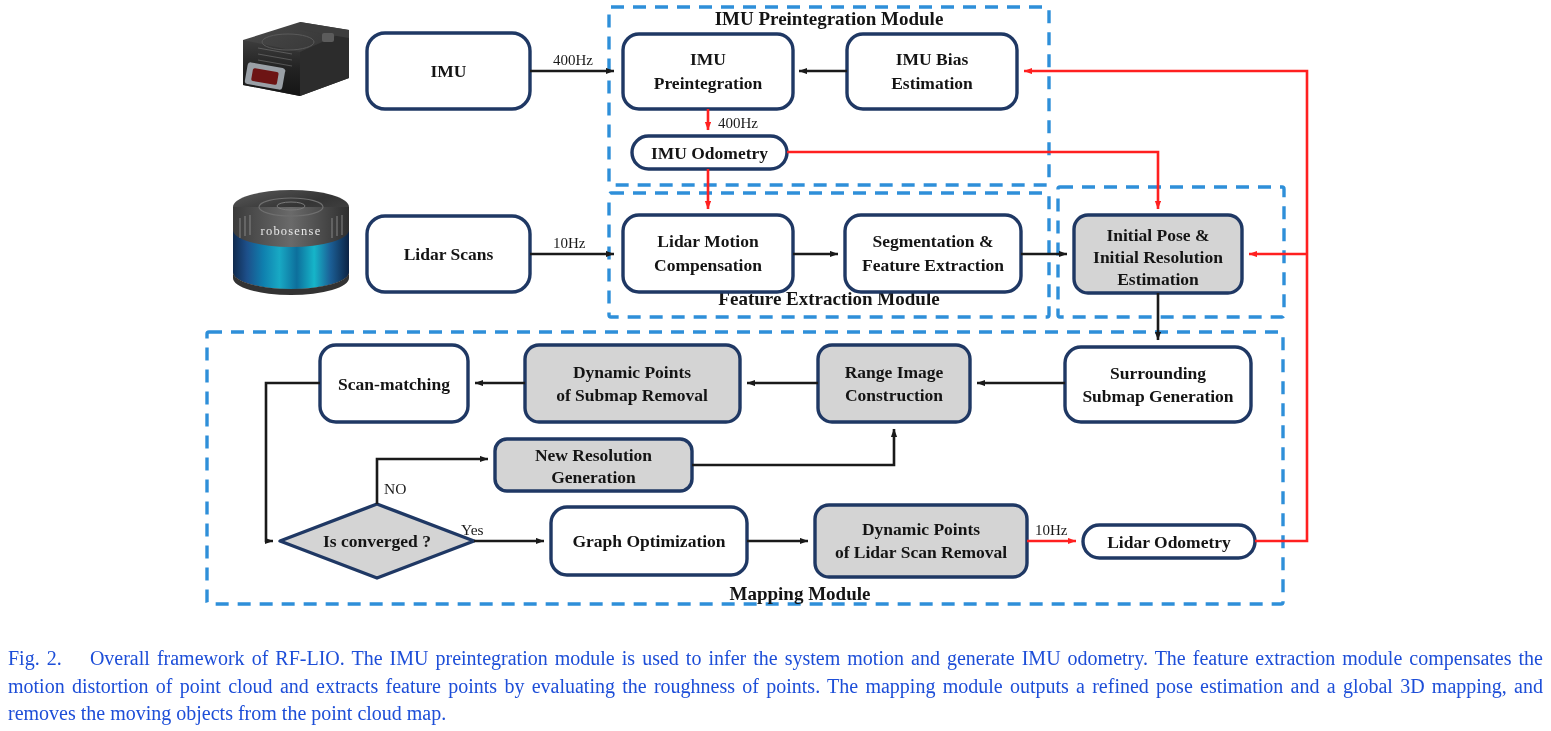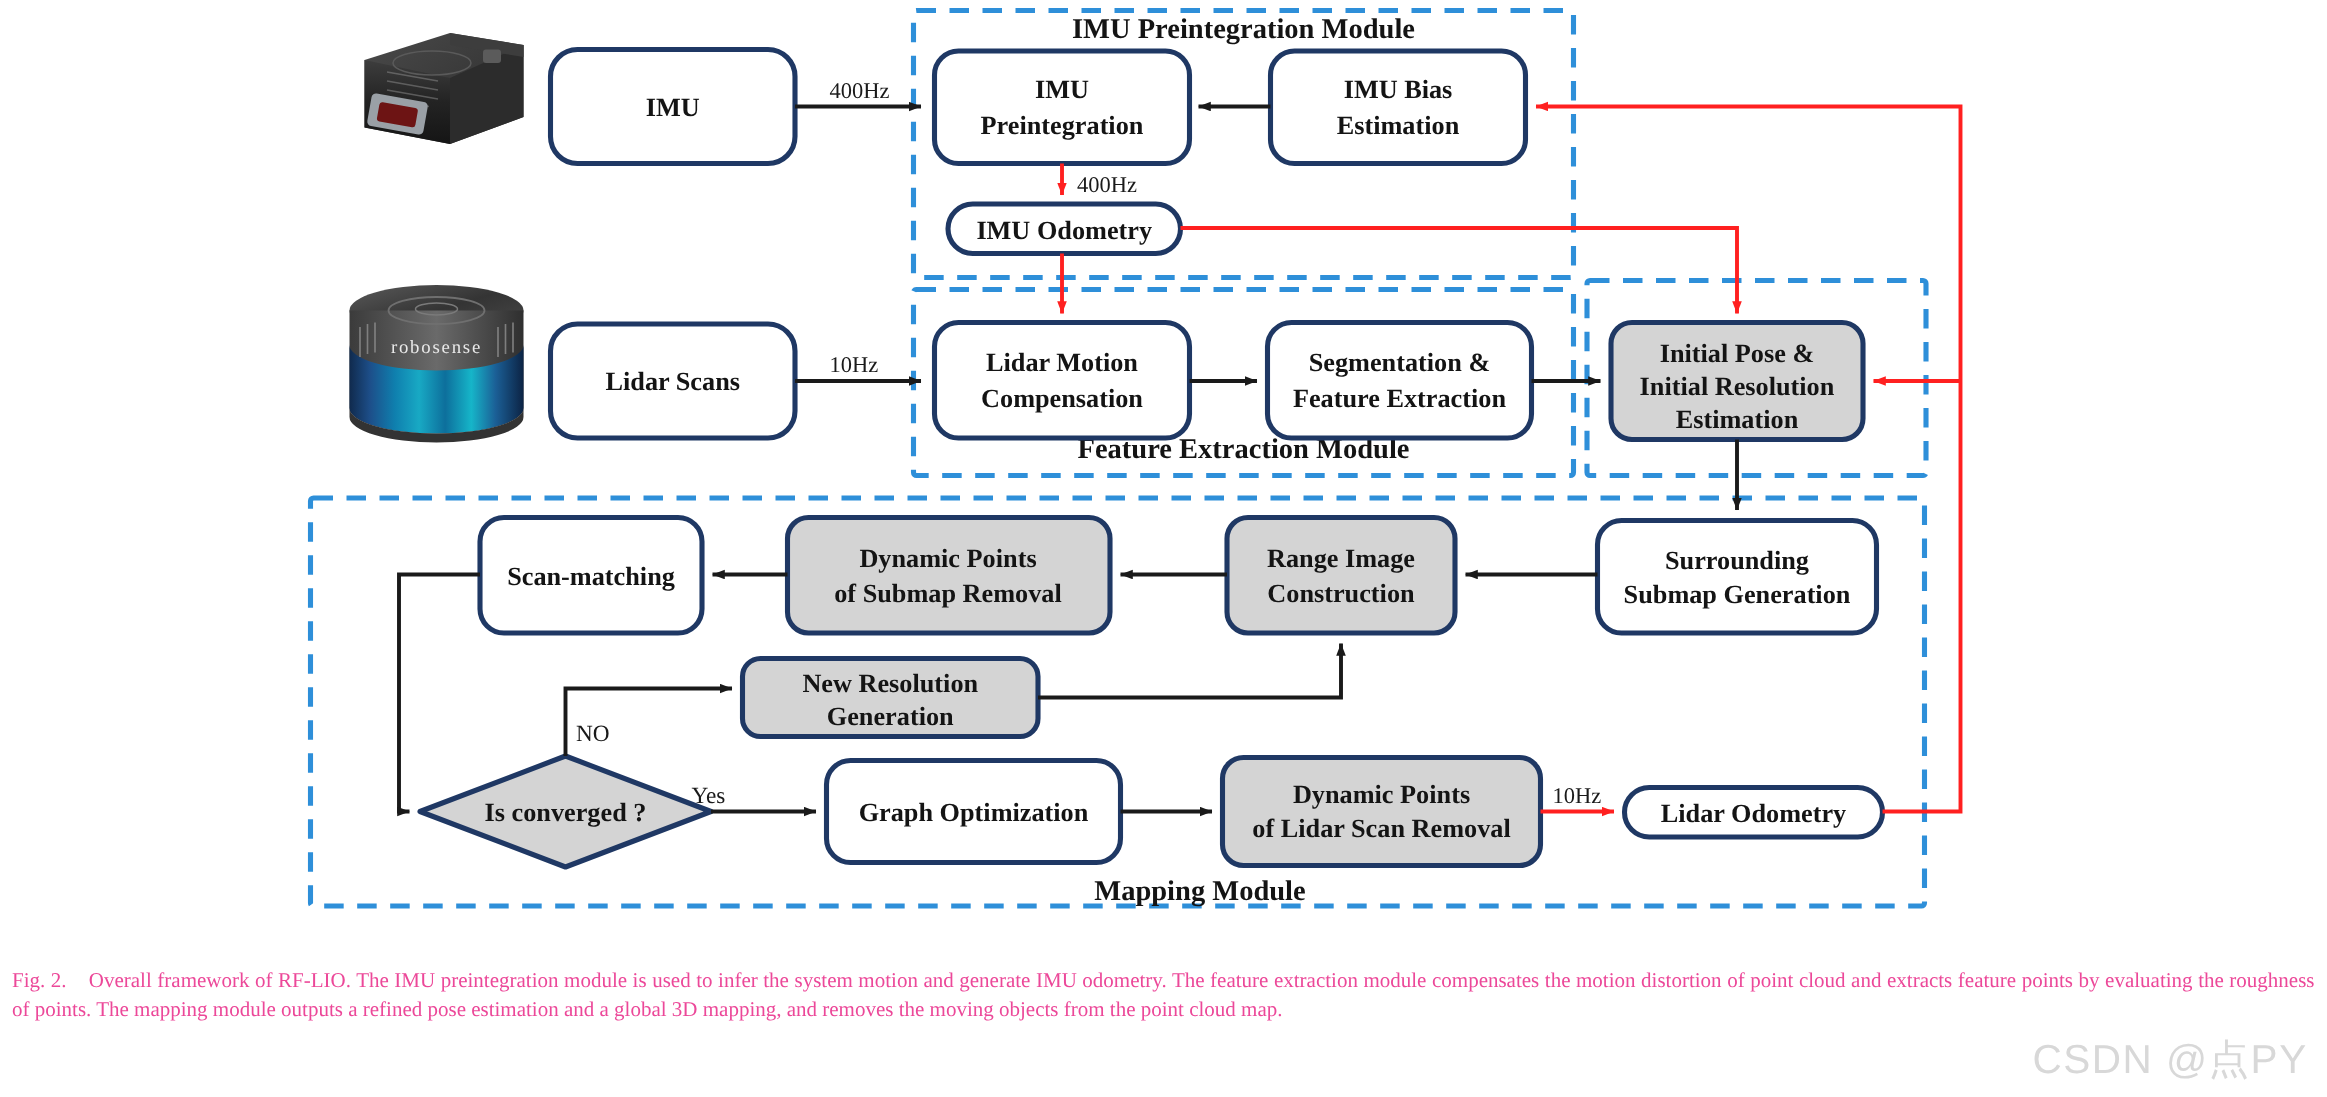--- a/index.html
+++ b/index.html
@@ -1,20 +1,20 @@
 <!DOCTYPE html>
 <html><head>
 <meta charset="utf-8">
 <style>
   html,body{margin:0;padding:0;background:#ffffff;}
   body{width:1551px;height:731px;font-family:"Liberation Serif",serif;position:relative;overflow:hidden;}
   #fig{position:absolute;left:0;top:0;width:1551px;height:731px;padding-left:29px;}
   .svgroot{position:absolute;left:0;top:0;width:1551px;height:731px;}
   .cap{position:absolute;left:8px;top:645px;width:1535px;font-family:"Liberation Serif",serif;
-       font-size:14px;line-height:1.38;color:#ec4899;text-align:justify;}
+       font-size:20px;line-height:1.38;color:#1d4ed8;text-align:justify;}
   .cap .lbl{font-weight:400;}
   .wm{position:absolute;left:1355px;top:688px;font-family:"Liberation Sans",sans-serif;
       font-size:27px;color:#d8d8d8;letter-spacing:1px;white-space:nowrap;}
   text{font-family:"Liberation Serif",serif;}
   .boxlabel{font-weight:bold;fill:#141414;font-size:17.5px;text-anchor:middle;}
   .modlabel{font-weight:bold;fill:#141414;font-size:19px;text-anchor:middle;}
   .ratelabel{fill:#1a1a1a;font-size:15px;}
   .branchlabel{fill:#1a1a1a;font-size:15.5px;}
 </style>
 </head>
@@ -262,15 +262,14 @@
   <text class="ratelabel" x="1035" y="535">10Hz</text>
   <text class="branchlabel" x="384" y="494">NO</text>
   <text class="branchlabel" x="461" y="535">Yes</text>
 </svg>
 
 <div class="cap">
   <span class="lbl">Fig. 2.</span>
   &nbsp;&nbsp;&nbsp;<span>Overall framework of RF-LIO. The IMU preintegration module is used to infer the system motion and generate IMU odometry. The feature extraction module compensates the motion distortion of point cloud and extracts feature points by evaluating the roughness of points. The mapping module outputs a refined pose estimation and a global 3D mapping, and removes the moving objects from the point cloud map.</span>
 </div>
 
-<div class="wm">CSDN @点PY</div>
 
 </div>
 
 </body></html>

